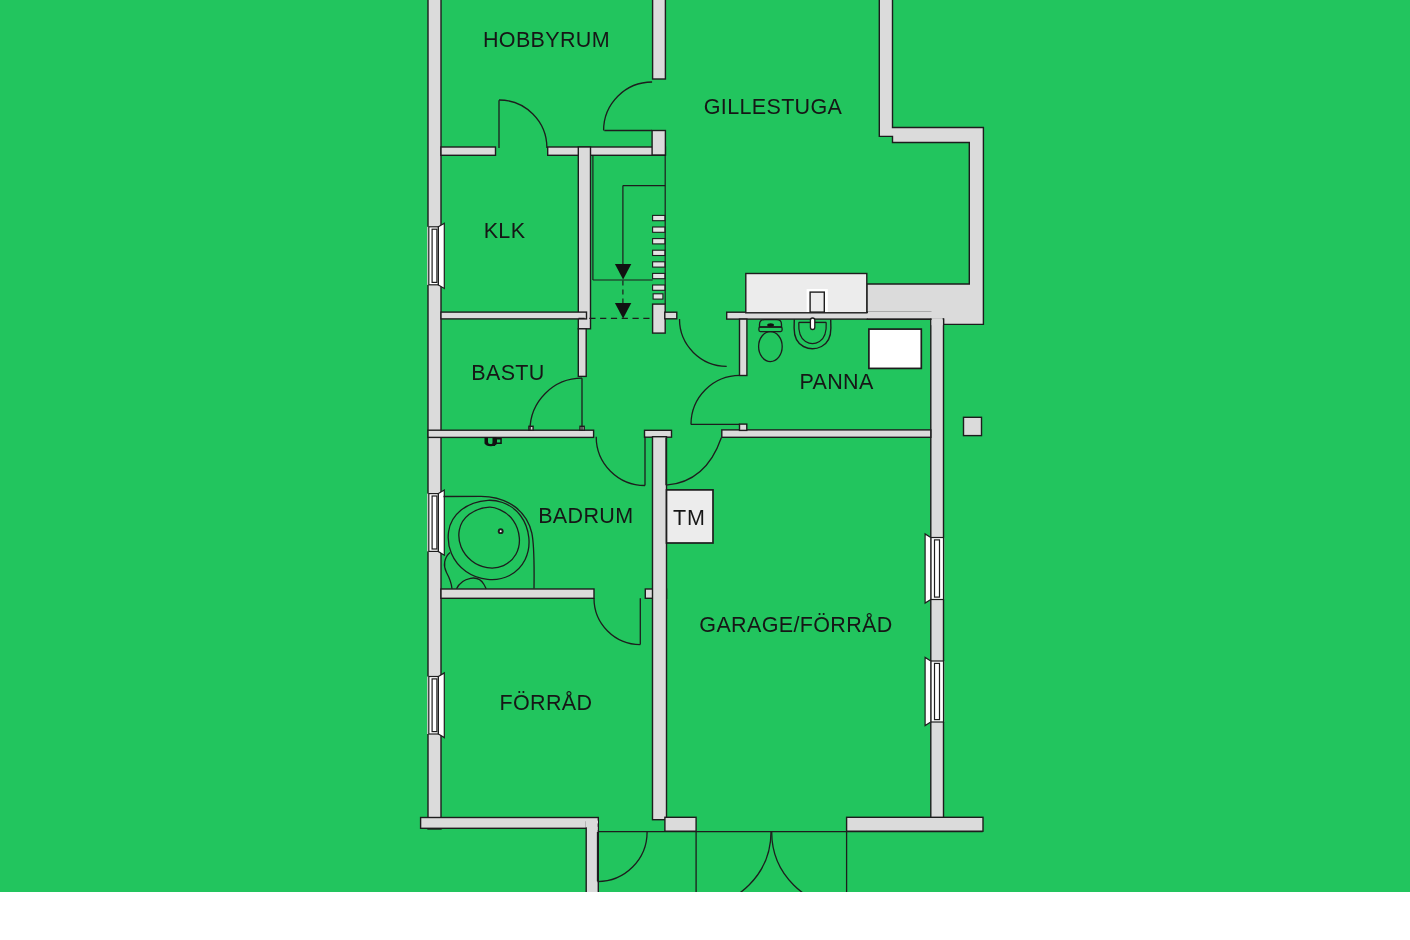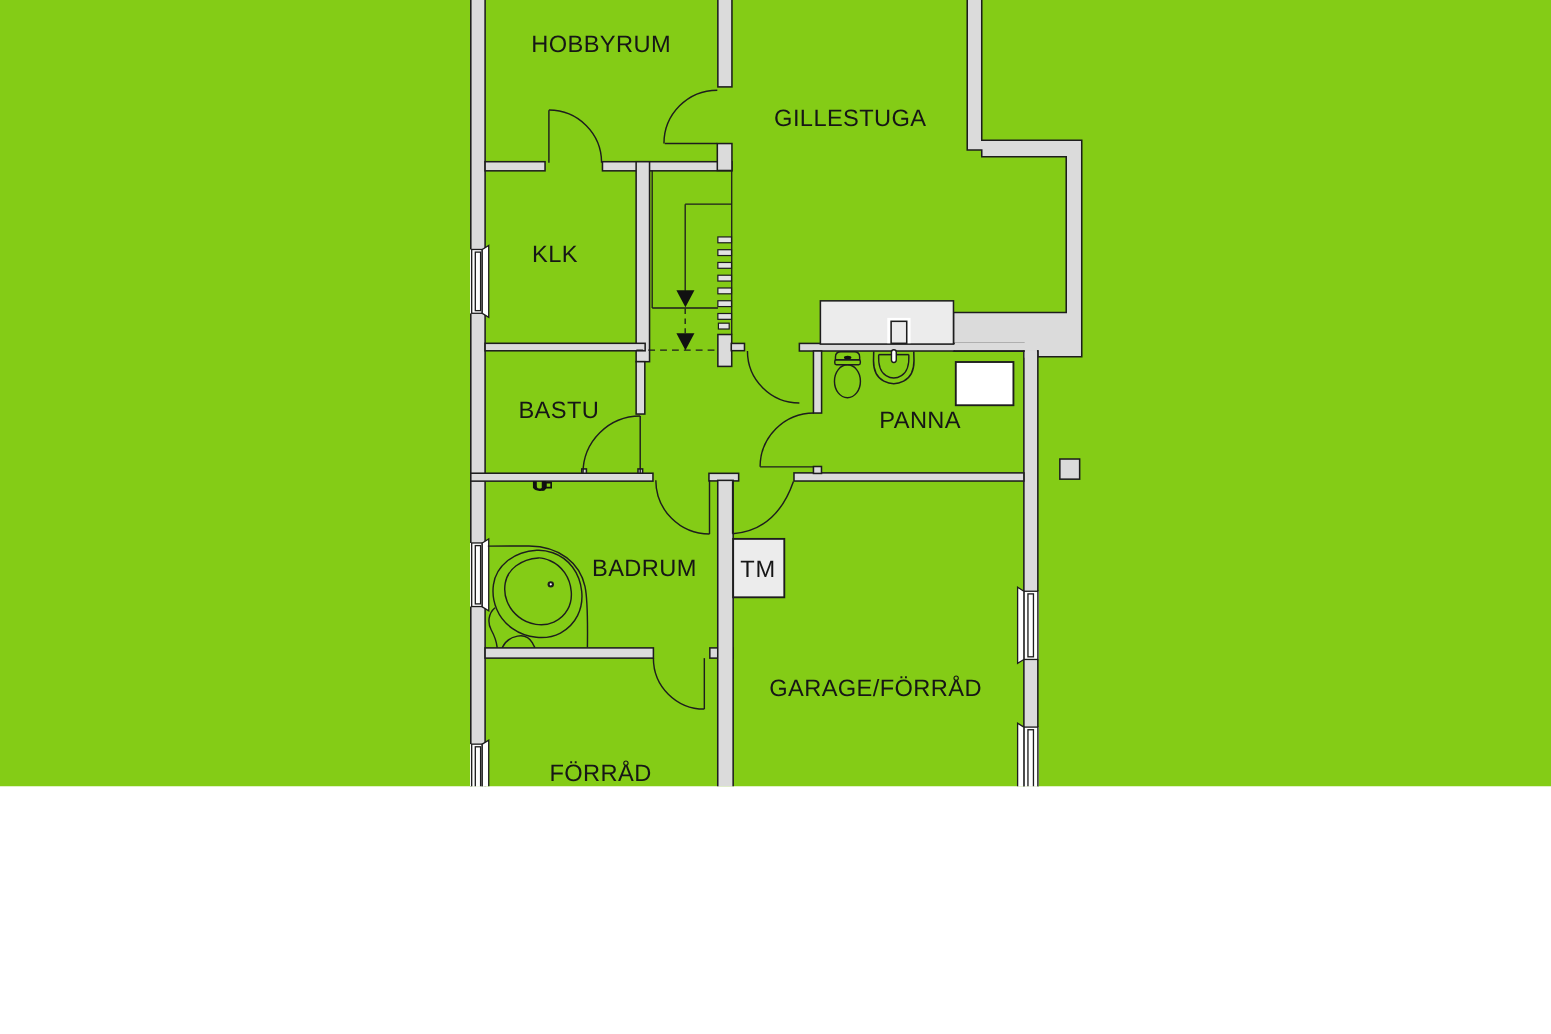--- a/index.html
+++ b/index.html
@@ -1,16 +1,16 @@
 <!DOCTYPE html>
 <html><head>
 <meta charset="utf-8">
 <style>
   html,body{margin:0;padding:0;background:#fff;}
-  .page{width:1410px;height:715px;position:relative;overflow:hidden;background:#84cc16;}
+  .page{width:1410px;height:892px;position:relative;overflow:hidden;background:#22c55e;}
   text{font-family:"Liberation Sans",sans-serif;fill:#161616;-webkit-font-smoothing:antialiased;}
 </style>
 </head>
 <body>
 <div class="page">
 <svg width="1410" height="940" viewBox="0 0 1410 940">
 <g id="walls" fill="#dbdbdb" stroke="#1d1d1d" stroke-width="1.4">
 
   <rect x="428" y="-5" width="13" height="834"></rect>
 

